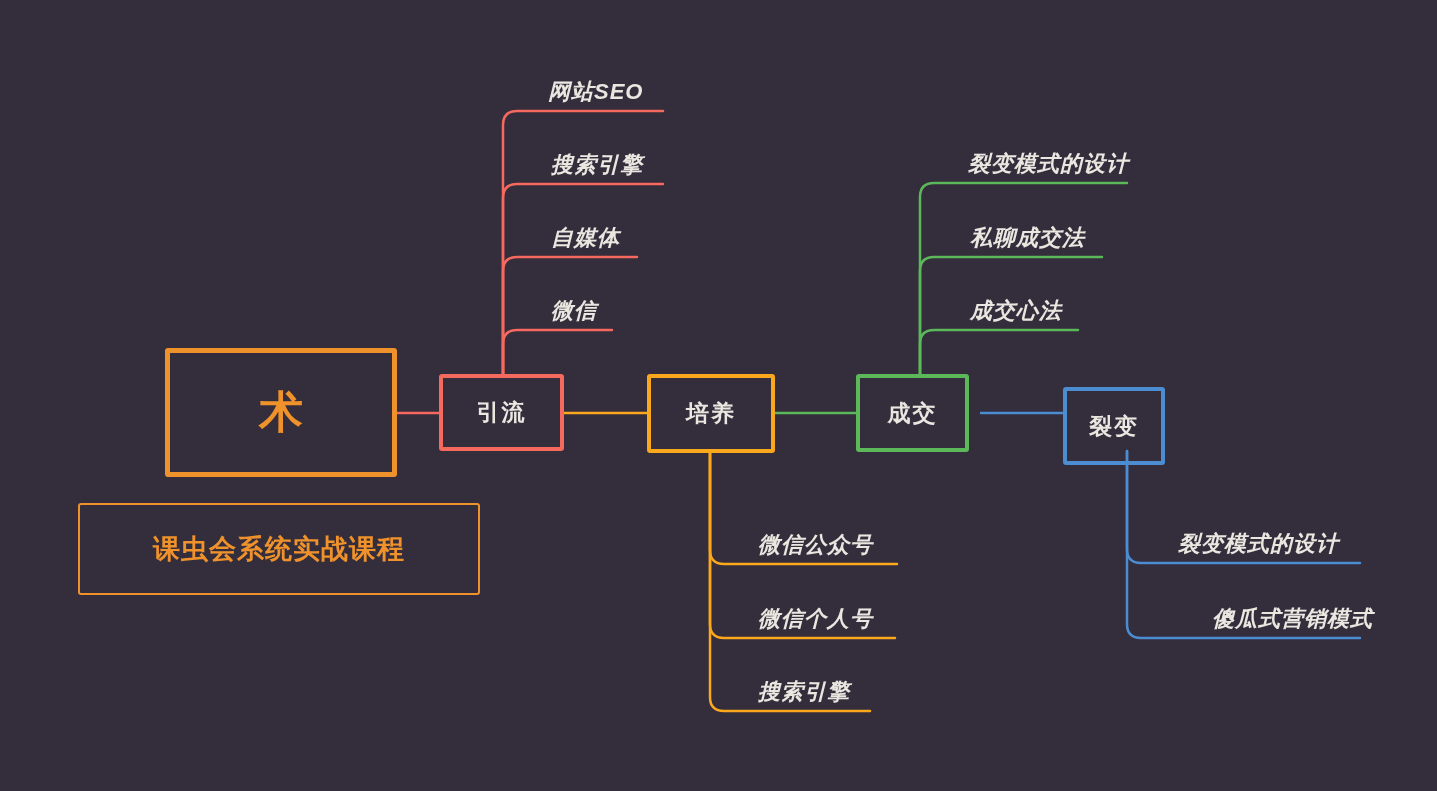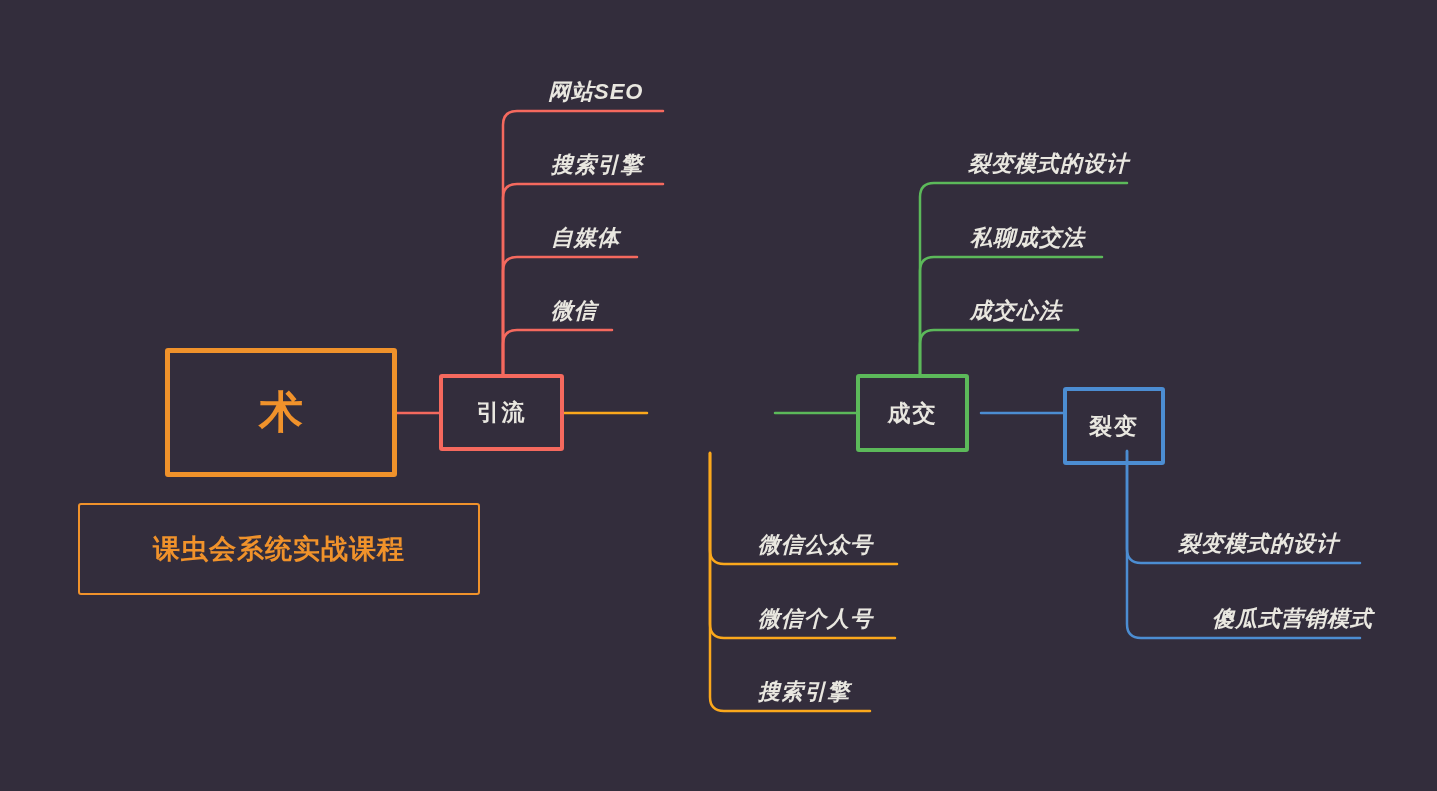--- a/index.html
+++ b/index.html
@@ -120,20 +120,23 @@
   <div class="node node-root">
     <span>术</span>
   </div>
   <div class="node node-subtitle">
     <span>课虫会系统实战课程</span>
   </div>
 
   <div class="node node-main node-yinliu">
     <span>引流</span>
   </div>
+  <div class="node node-main node-peiyang">
+    <span>培养</span>
+  </div>
   <div class="node node-main node-chengjiao">
     <span>成交</span>
   </div>
   <div class="node node-main node-liebian">
     <span>裂变</span>
   </div>
 
   <div class="branch-label" style="left:548px;top:78px">网站SEO</div>
   <div class="branch-label" style="left:551px;top:151px">搜索引擎</div>
   <div class="branch-label" style="left:551px;top:224px">自媒体</div>

